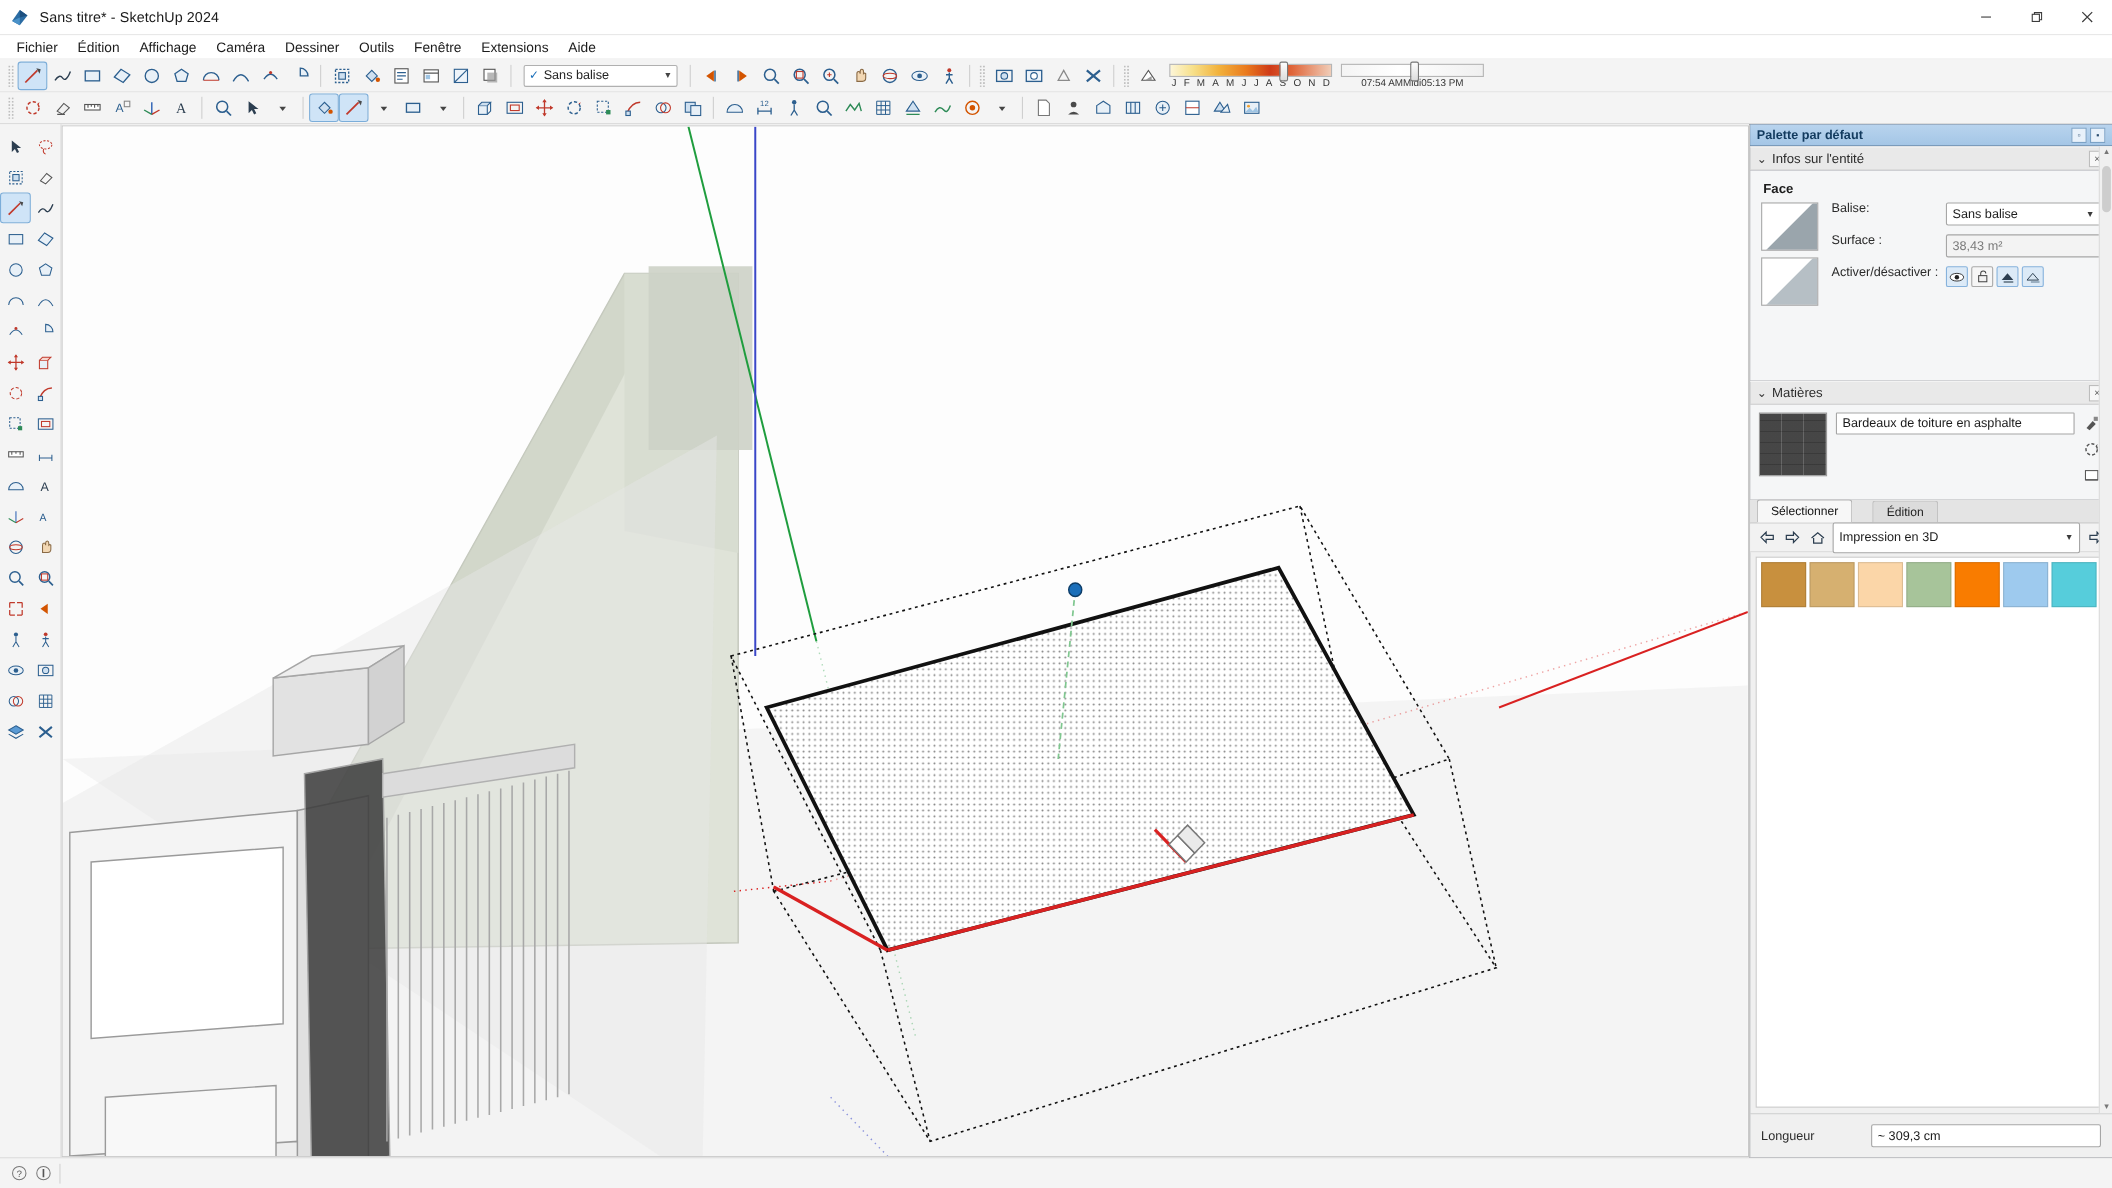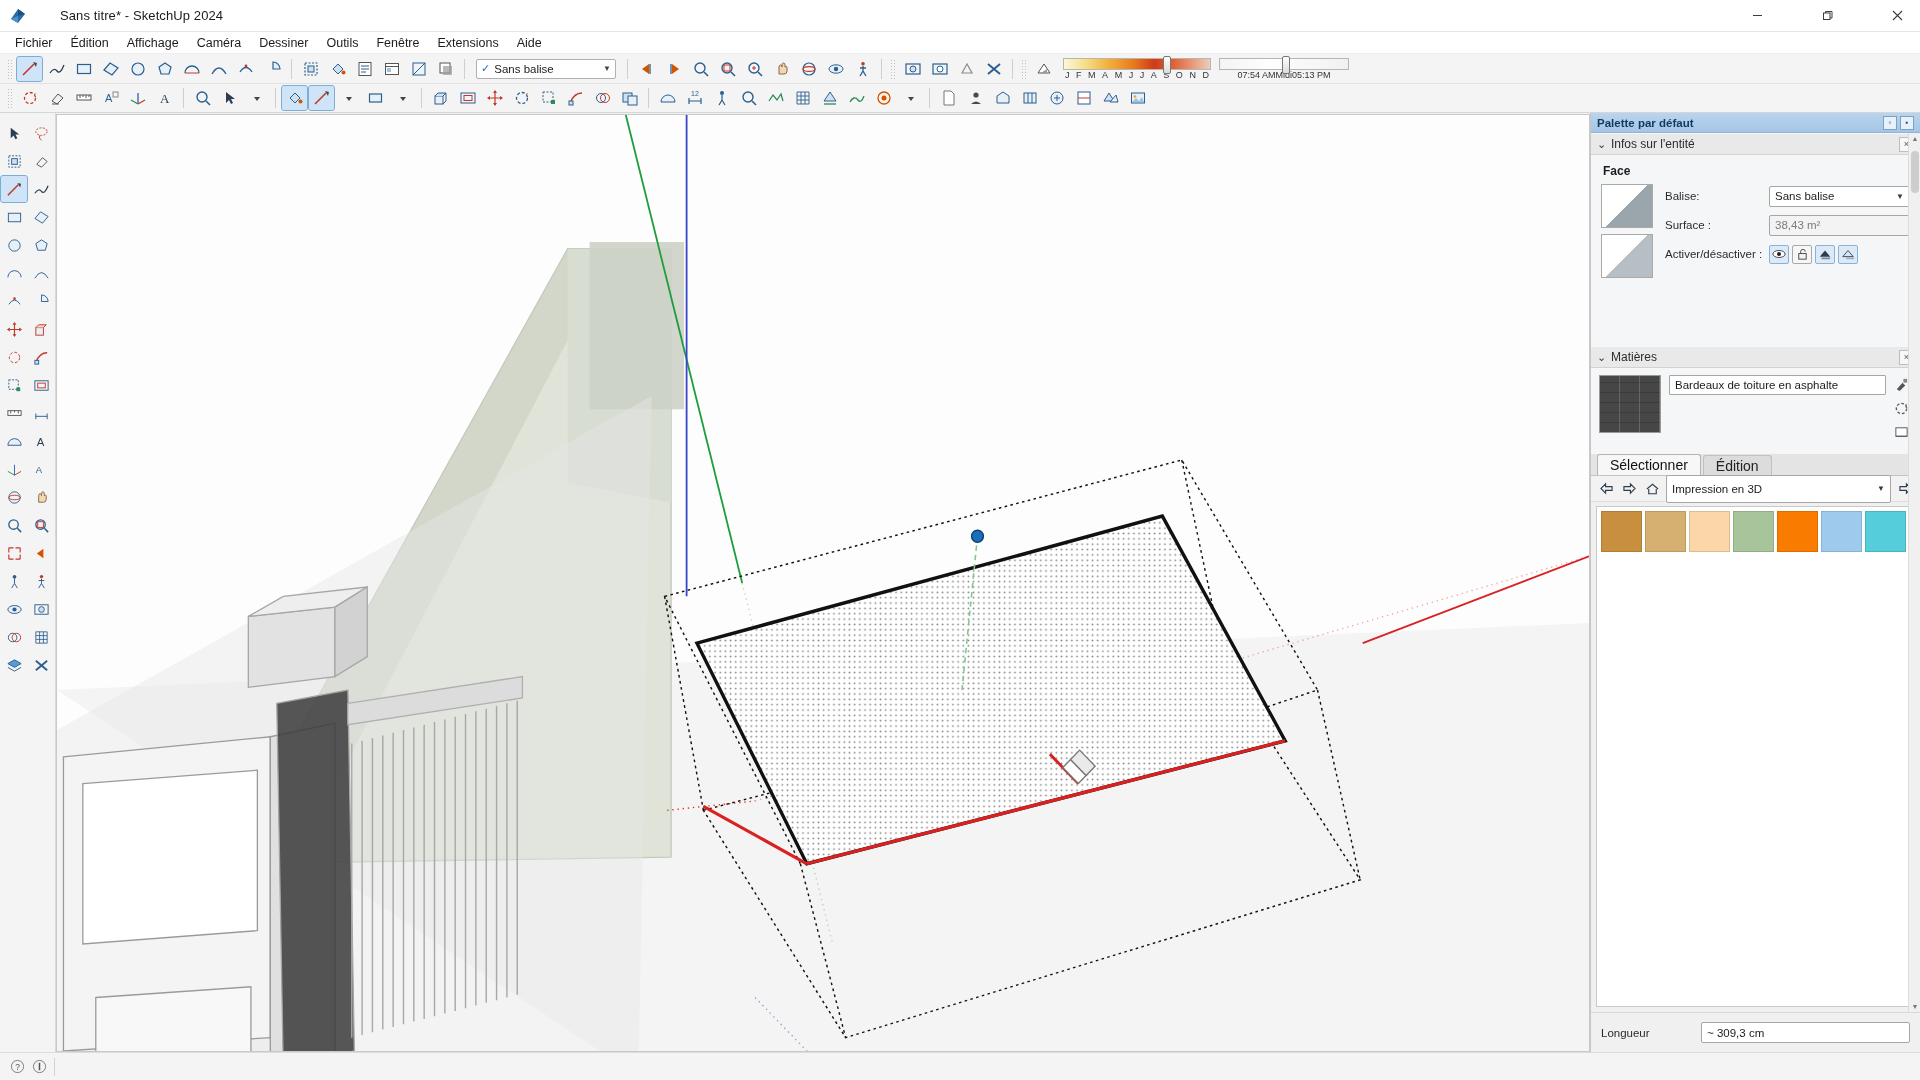--- a/index.html
+++ b/index.html
@@ -9,21 +9,21 @@
     background: #000; overflow: hidden;
   }
   #app {
     position: relative; width: 1920px; height: 1080px;
     background: #f1f1f1; display: flex; flex-direction: column;
   }
 
   
   .titlebar {
     height: 32px; background: #ffffff; display: flex; align-items: center;
-    border-bottom: 1px solid #e6e6e6; flex: 0 0 32px; gap: 24px;
+    border-bottom: 1px solid #e6e6e6; flex: 0 0 32px;
   }
   .tb-icon { width: 20px; height: 20px; margin-left: 8px; margin-right: 8px; flex: 0 0 20px; }
   .tb-title { font-size: 13px; color: #1b1b1b; letter-spacing: .1px; }
   .tb-spacer { flex: 1; }
   .win-btn {
     width: 46px; height: 32px; display: flex; align-items: center; justify-content: center;
     color: #3c3c3c; font-size: 13px;
   }
   .win-btn svg { display: block; }
 
@@ -149,21 +149,21 @@
   .entity-grid { display: flex; }
   .swatch-col { width: 58px; flex: 0 0 58px; }
   .face-swatch {
     width: 52px; height: 44px; border: 1px solid #a9a9a9; margin-bottom: 6px;
     background: linear-gradient(135deg,#ffffff 0 49.5%, #9aa5ac 50% 100%);
   }
   .face-swatch.back {
     background: linear-gradient(135deg,#ffffff 0 49.5%, #b6bfc5 50% 100%);
   }
   .field-col { flex: 1; padding-left: 6px; }
-  .field-row { display: flex; align-items: center; height: 24px; margin-bottom: 5px; }
+  .field-row { display: flex; height: 24px; margin-bottom: 5px; }
   .field-label { font-size: 11.5px; color: #2b2b2b; width: 104px; flex: 0 0 104px; }
   .combo {
     flex: 1; height: 21px; background: #fff; border: 1px solid #a6a6a6; border-radius: 2px;
     display: flex; align-items: center; padding: 0 5px; font-size: 11.5px; color: #1d1d1d;
   }
   .combo.readonly { background: #f3f3f3; color: #7b7b7b; }
   .combo .arrow { margin-left: auto; font-size: 8px; color: #3a3a3a; }
   .tgl-row { display: flex; gap: 3px; }
   .tgl {
     width: 20px; height: 19px; border: 1px solid #a9a9a9; background: #f6f6f6;
@@ -190,23 +190,23 @@
   .mat-tools { width: 20px; flex: 0 0 20px; margin-left: 6px; }
   .mat-tool {
     width: 19px; height: 19px; margin-bottom: 5px; display: flex; align-items: center; justify-content: center;
   }
 
   
   .browser { flex: 1; display: flex; flex-direction: column; background: #f0f0f0; min-height: 0; }
   .tabs { display: flex; align-items: flex-end; height: 22px; padding-left: 6px; background: #e4e4e4;
           border-bottom: 1px solid #c4c4c4; }
   .tab {
-    height: 20px; padding: 0 12px; font-size: 14px; color: #222; display: flex; align-items: center;
+    height: 20px; padding: 0 12px; font-size: 11px; color: #222; display: flex; align-items: center;
     border: 1px solid #c0c0c0; border-bottom: none; background: #dcdcdc;
-    border-radius: 3px 3px 0 0; margin-right: 2px;
+    border-radius: 3px 3px 0 0; margin-right: 18px;
   }
   .tab.sel { background: #f7f7f7; color: #111; height: 21px; border-color: #b4b4b4; }
   .browser-bar { height: 26px; display: flex; align-items: center; padding: 0 6px; gap: 5px;
                  background: #f2f2f2; border-bottom: 1px solid #dcdcdc; }
   .nav-ic { width: 18px; height: 18px; display: flex; align-items: center; justify-content: center; }
   .lib-combo {
     flex: 1; height: 28px; background: #fff; border: 1px solid #a6a6a6; display: flex; align-items: center;
     padding: 0 5px; font-size: 11.5px; color: #1b1b1b; border-radius: 2px;
   }
   .lib-combo .arrow { margin-left: auto; font-size: 8px; color: #3a3a3a; }

